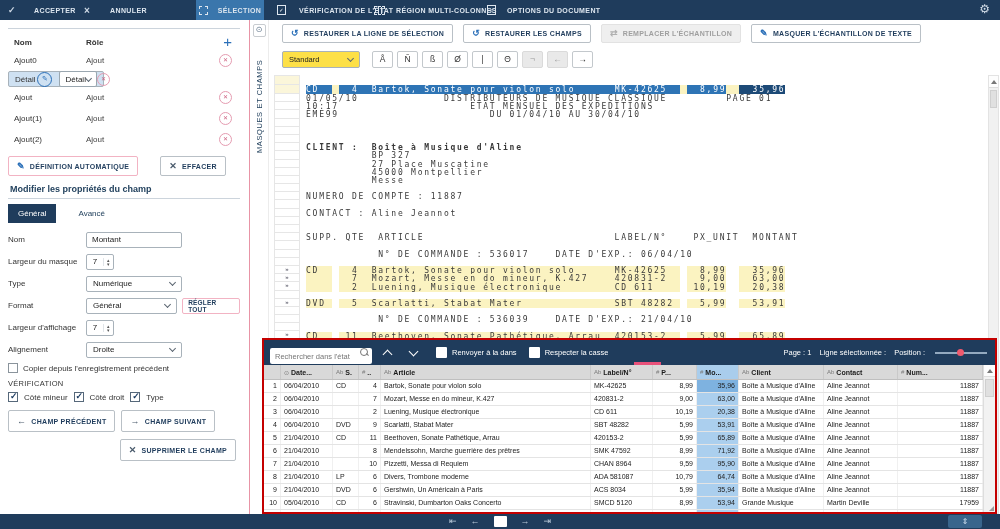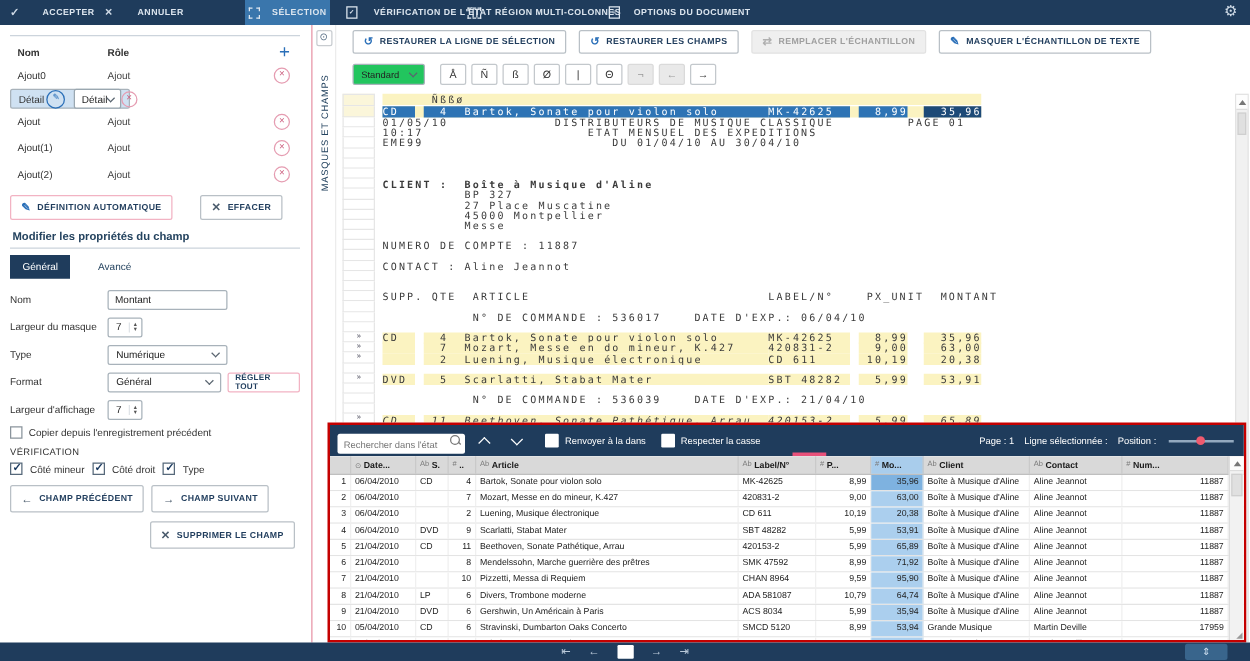--- a/index.html
+++ b/index.html
@@ -81,21 +81,21 @@
        color:#5a7086;font-size:8px;line-height:10px;text-align:center;cursor:pointer;}
   .striptext{writing-mode:vertical-rl;transform:rotate(180deg);font-size:7.5px;color:#24435f;
        letter-spacing:.6px;margin:2px auto;display:block;height:110px;text-align:left;}
   
   .area{position:absolute;left:268px;top:20px;right:0;bottom:15px;background:#fff;}
   .tb1{height:26px;display:flex;align-items:center;gap:10px;padding-left:14px;}
   .tb1 .btn{height:19px;}
   .btn.disabled{background:#efefef;border-color:#e2e2e2;color:#9f9f9f;cursor:default;}
   .btn.disabled .bico{color:#b0b0b0;}
   .tb2{height:26px;display:flex;align-items:center;gap:4px;padding-left:14px;}
-  .preset{width:58px;height:17px;border:1px solid #a8b2ba;border-radius:2px;background:#22c55e;display:flex;
+  .preset{width:78px;height:17px;border:1px solid #a8b2ba;border-radius:2px;background:#fde047;display:flex;
        align-items:center;justify-content:space-between;padding:0 6px;box-sizing:border-box;font-size:7.5px;color:#222;cursor:pointer;margin-right:8px;}
   .charbtn{width:21px;height:17px;border:1px solid #c3c8cc;border-radius:2px;background:#fff;color:#333;
        font-size:8.5px;display:inline-flex;align-items:center;justify-content:center;cursor:pointer;box-sizing:border-box;}
   .charbtn.off{background:#e9e9e9;border-color:#dadada;color:#9a9a9a;cursor:default;}
   
   .docview{position:absolute;left:0;top:53px;right:0;bottom:0;overflow:hidden;background:#fff;}
   .gutter{position:absolute;left:6px;top:2px;width:26px;}
   .gcell{box-sizing:border-box;border:1px solid #e6e6e6;border-top:none;background:#fff;
        font-size:6px;color:#445;line-height:7px;text-align:center;cursor:pointer;}
   .gcell:first-child{border-top:1px solid #e6e6e6;}
@@ -267,20 +267,27 @@
       <div class="frow">
         <span class="flab">Largeur d'affichage</span>
         <span class="spin">
           <span class="spinval">7</span>
           <span class="spinarrows">
               <span>▴</span>
               <span>▾</span>
             </span>
         </span>
       </div>
+      <div class="frow">
+        <span class="flab">Alignement</span>
+        <span class="sel">
+          <span>Droite</span>
+            <span class="chev"></span>
+          </span>
+      </div>
       <div class="cbrow">
         <span class="cb"></span>
         <span>Copier depuis l'enregistrement précédent</span>
       </div>
       <div class="veriflabel">VÉRIFICATION</div>
       <div class="verifrow">
         <span class="cb checked"></span>
         <span>Côté mineur</span>
         <span class="cb checked"></span>
         <span>Côté droit</span>
@@ -384,21 +391,20 @@
           <div class="gcell" style="height: 8.2px;"></div>
           <div class="gcell" style="height: 8.2px;">»</div>
           <div class="gcell" style="height: 8.2px;">»</div>
           <div class="gcell" style="height: 8.2px;"></div>
           <div class="gcell" style="height: 8.2px;"></div>
           <div class="gcell" style="height: 8.2px;"></div>
           <div class="gcell" style="height: 8.2px;"></div>
           <div class="gcell" style="height: 8.2px;"></div>
           <div class="gcell" style="height: 8.2px;"></div>
         </div>
-      <div class="maskrow docfont">      Ñßßø</div>
       <div class="selrow docfont"><span class="bf">CD  </span><span> </span><span class="bf">  4  Bartok, Sonate pour violon solo      </span><span class="bf">MK-42625  </span><span> </span><span class="bf">  8,99</span><span>  </span><span class="bf cur">  35,96</span></div>
       <div>
           <div class="docline docfont" style="top: 22px;">01/05/10             DISTRIBUTEURS DE MUSIQUE CLASSIQUE         PAGE 01</div>
           <div class="docline docfont" style="top: 30.2px;">10:17                    ETAT MENSUEL DES EXPEDITIONS</div>
           <div class="docline docfont" style="top: 38.4px;">EME99                       DU 01/04/10 AU 30/04/10</div>
           <div class="docline docfont" style="top: 46.6px;"></div>
           <div class="docline docfont" style="top: 54.8px;"></div>
           <div class="docline docfont" style="top: 63px;"></div>
           <div class="docline docfont" style="top: 71.2px; font-weight: bold;">CLIENT :  Boîte à Musique d'Aline</div>
           <div class="docline docfont" style="top: 79.4px;">          BP 327</div>
@@ -416,21 +422,21 @@
           <div class="docline docfont" style="top: 177.8px;">           N° DE COMMANDE : 536017    DATE D'EXP.: 06/04/10</div>
           <div class="docline docfont" style="top: 186px;"></div>
           <div class="docline docfont" style="top: 194.2px;"><span class="y">CD  </span><span> </span><span class="y">  4  Bartok, Sonate pour violon solo      </span><span class="y">MK-42625  </span><span> </span><span class="y">  8,99</span><span>  </span><span class="y">  35,96</span></div>
           <div class="docline docfont" style="top: 202.4px;"><span class="y">    </span><span> </span><span class="y">  7  Mozart, Messe en do mineur, K.427    </span><span class="y">420831-2  </span><span> </span><span class="y">  9,00</span><span>  </span><span class="y">  63,00</span></div>
           <div class="docline docfont" style="top: 210.6px;"><span class="y">    </span><span> </span><span class="y">  2  Luening, Musique électronique        </span><span class="y">CD 611    </span><span> </span><span class="y"> 10,19</span><span>  </span><span class="y">  20,38</span></div>
           <div class="docline docfont" style="top: 218.8px;"></div>
           <div class="docline docfont" style="top: 227px;"><span class="y">DVD </span><span> </span><span class="y">  5  Scarlatti, Stabat Mater              </span><span class="y">SBT 48282 </span><span> </span><span class="y">  5,99</span><span>  </span><span class="y">  53,91</span></div>
           <div class="docline docfont" style="top: 235.2px;"></div>
           <div class="docline docfont" style="top: 243.4px;">           N° DE COMMANDE : 536039    DATE D'EXP.: 21/04/10</div>
           <div class="docline docfont" style="top: 251.6px;"></div>
-          <div class="docline docfont" style="top: 259.8px; font-style: italic;"><span class="y">CD  </span><span> </span><span class="y"> 11  Beethoven, Sonate Pathétique, Arrau  </span><span class="y">420153-2  </span><span> </span><span class="y">  5,99</span><span>  </span><span class="y">  65,89</span></div>
+          <div class="docline docfont" style="top: 259.8px;"><span class="y">CD  </span><span> </span><span class="y"> 11  Beethoven, Sonate Pathétique, Arrau  </span><span class="y">420153-2  </span><span> </span><span class="y">  5,99</span><span>  </span><span class="y">  65,89</span></div>
           <div class="docline docfont" style="top: 268px;"><span class="y">    </span><span> </span><span class="y">  8  Mendelssohn, Marche guerrière des prêtres</span><span class="y">SMK 47592 </span><span> </span><span class="y">  8,99</span><span>  </span><span class="y">  71,92</span></div>
         </div>
       <div class="vscroll">
         <div class="vsbtn">
             <span class="tri-up"></span>
           </div>
         <div class="vsthumb"></div>
       </div>
     </div>
   </div>

